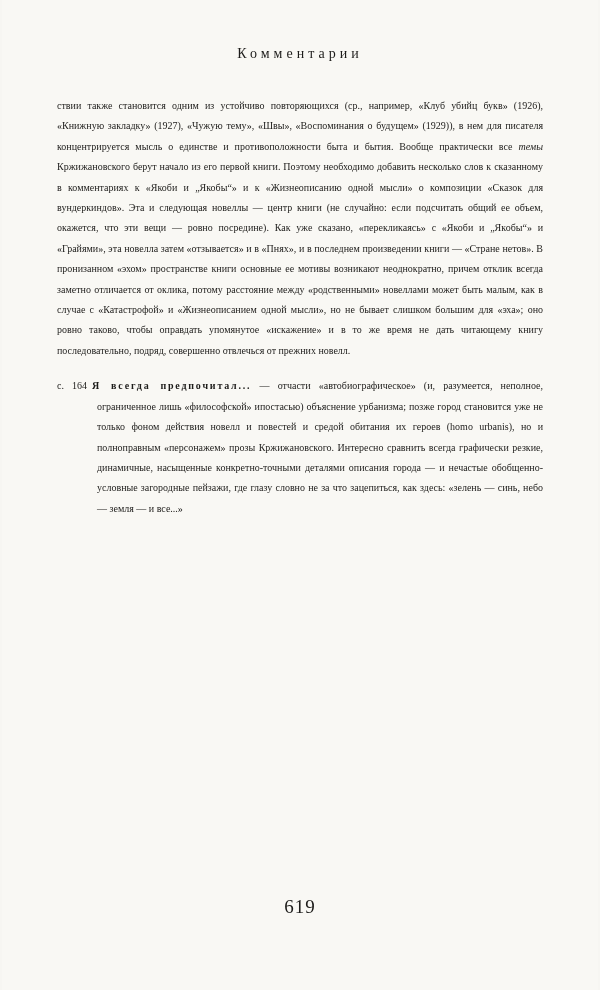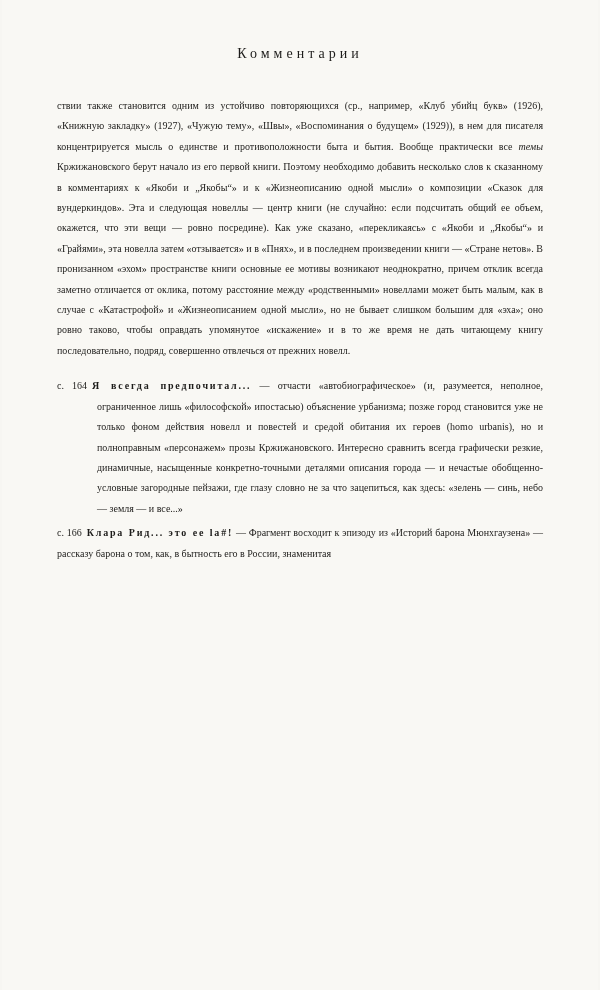--- a/index.html
+++ b/index.html
@@ -72,16 +72,16 @@
 <body>
 
 <div class="page">
 
   <div class="running-head">Комментарии</div>
 
   <p class="para body-text"><span>ствии также становится одним из устойчиво повторяющихся (ср., например, «Клуб убийц букв» (1926), «Книжную закладку» (1927), «Чужую тему», «Швы», «Воспоминания о будущем» (1929)), в нем для писателя концентрируется мысль о единстве и противоположности быта и бытия. Вообще практически все </span><em class="it">темы</em><span> Кржижановского берут начало из его первой книги. Поэтому необходимо добавить несколько слов к сказанному в комментариях к «Якоби и „Якобы“» и к «Жизнеописанию одной мысли» о композиции «Сказок для вундеркиндов». Эта и следующая новеллы — центр книги (не случайно: если подсчитать общий ее объем, окажется, что эти вещи — ровно посредине). Как уже сказано, «перекликаясь» с «Якоби и „Якобы“» и «Грайями», эта новелла затем «отзывается» и в «Пнях», и в последнем произведении книги — «Стране нетов». В пронизанном «эхом» пространстве книги основные ее мотивы возникают неоднократно, причем отклик всегда заметно отличается от оклика, потому расстояние между «родственными» новеллами может быть малым, как в случае с «Катастрофой» и «Жизнеописанием одной мысли», но не бывает слишком большим для «эха»; оно ровно таково, чтобы оправдать упомянутое «искажение» и в то же время не дать читающему книгу последовательно, подряд, совершенно отвлечься от прежних новелл.</span></p>
 
   <p class="entry entry-hang body-text"><span class="pref">с. 164</span><span class="term">Я всегда предпочитал...</span> <span>— отчасти «автобиографическое» (и, разумеется, неполное, ограниченное лишь «философской» ипостасью) объяснение урбанизма; позже город становится уже не только фоном действия новелл и повестей и средой обитания их героев (homo urbanis), но и полноправным «персонажем» прозы Кржижановского. Интересно сравнить всегда графически резкие, динамичные, насыщенные конкретно-точными деталями описания города — и нечастые обобщенно-условные загородные пейзажи, где глазу словно не за что зацепиться, как здесь: «зелень — синь, небо — земля — и все...»</span></p>
 
-  <p class="entry entry-flush body-text"><span class="pref">с. 166</span><span class="term">Клара Рид... это ее la#!</span> <span>— Фрагмент восходит к эпизоду из «Историй барона Мюнхгаузена» — рассказу барона о том, как, в бытность его в России, знаменитая</span></p>
 
+  <div class="page-number">619</div>
 
 </div>
 
 </body></html>

